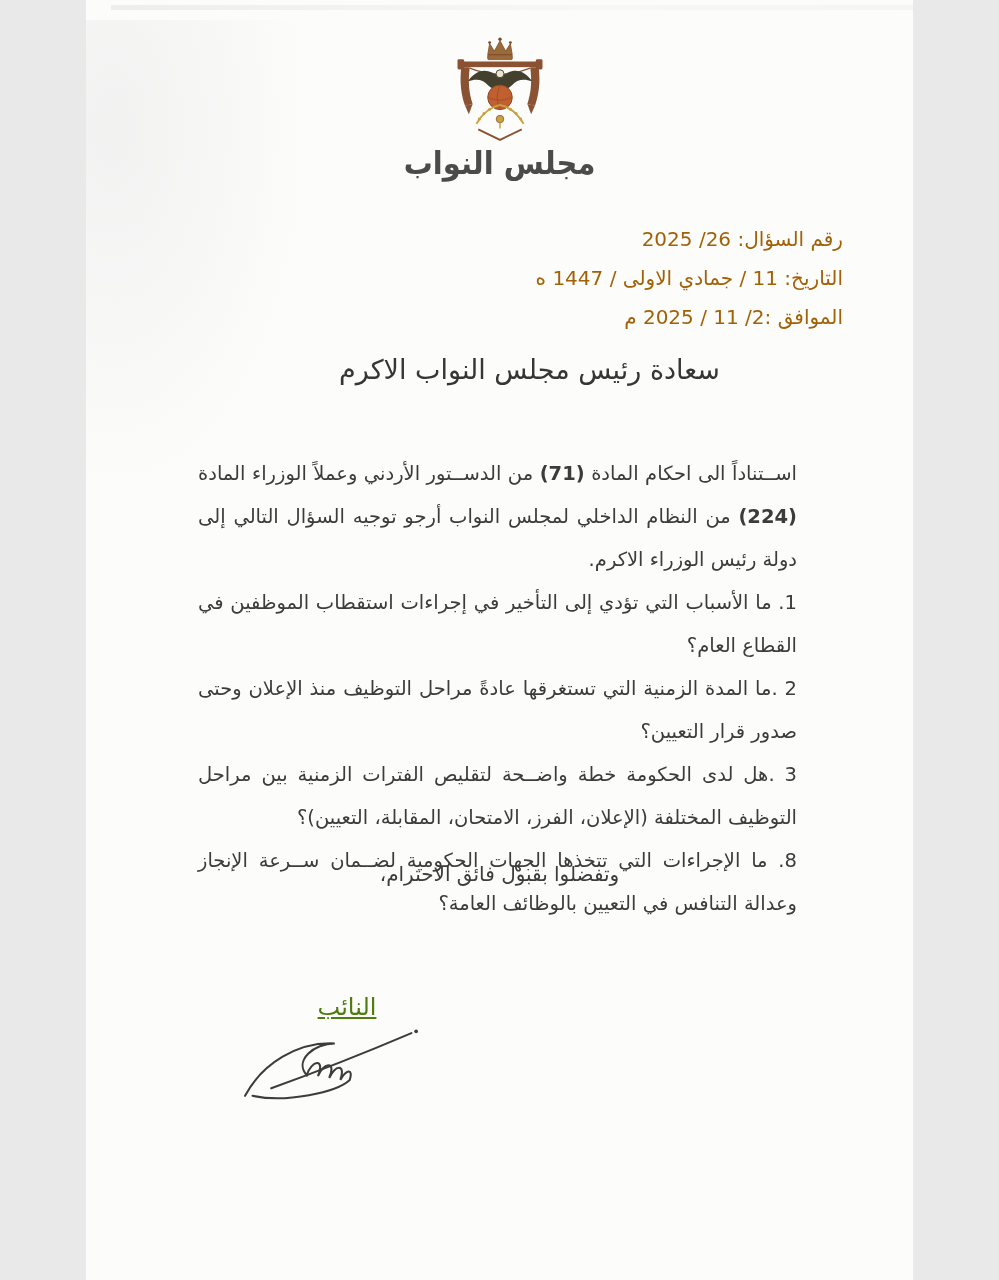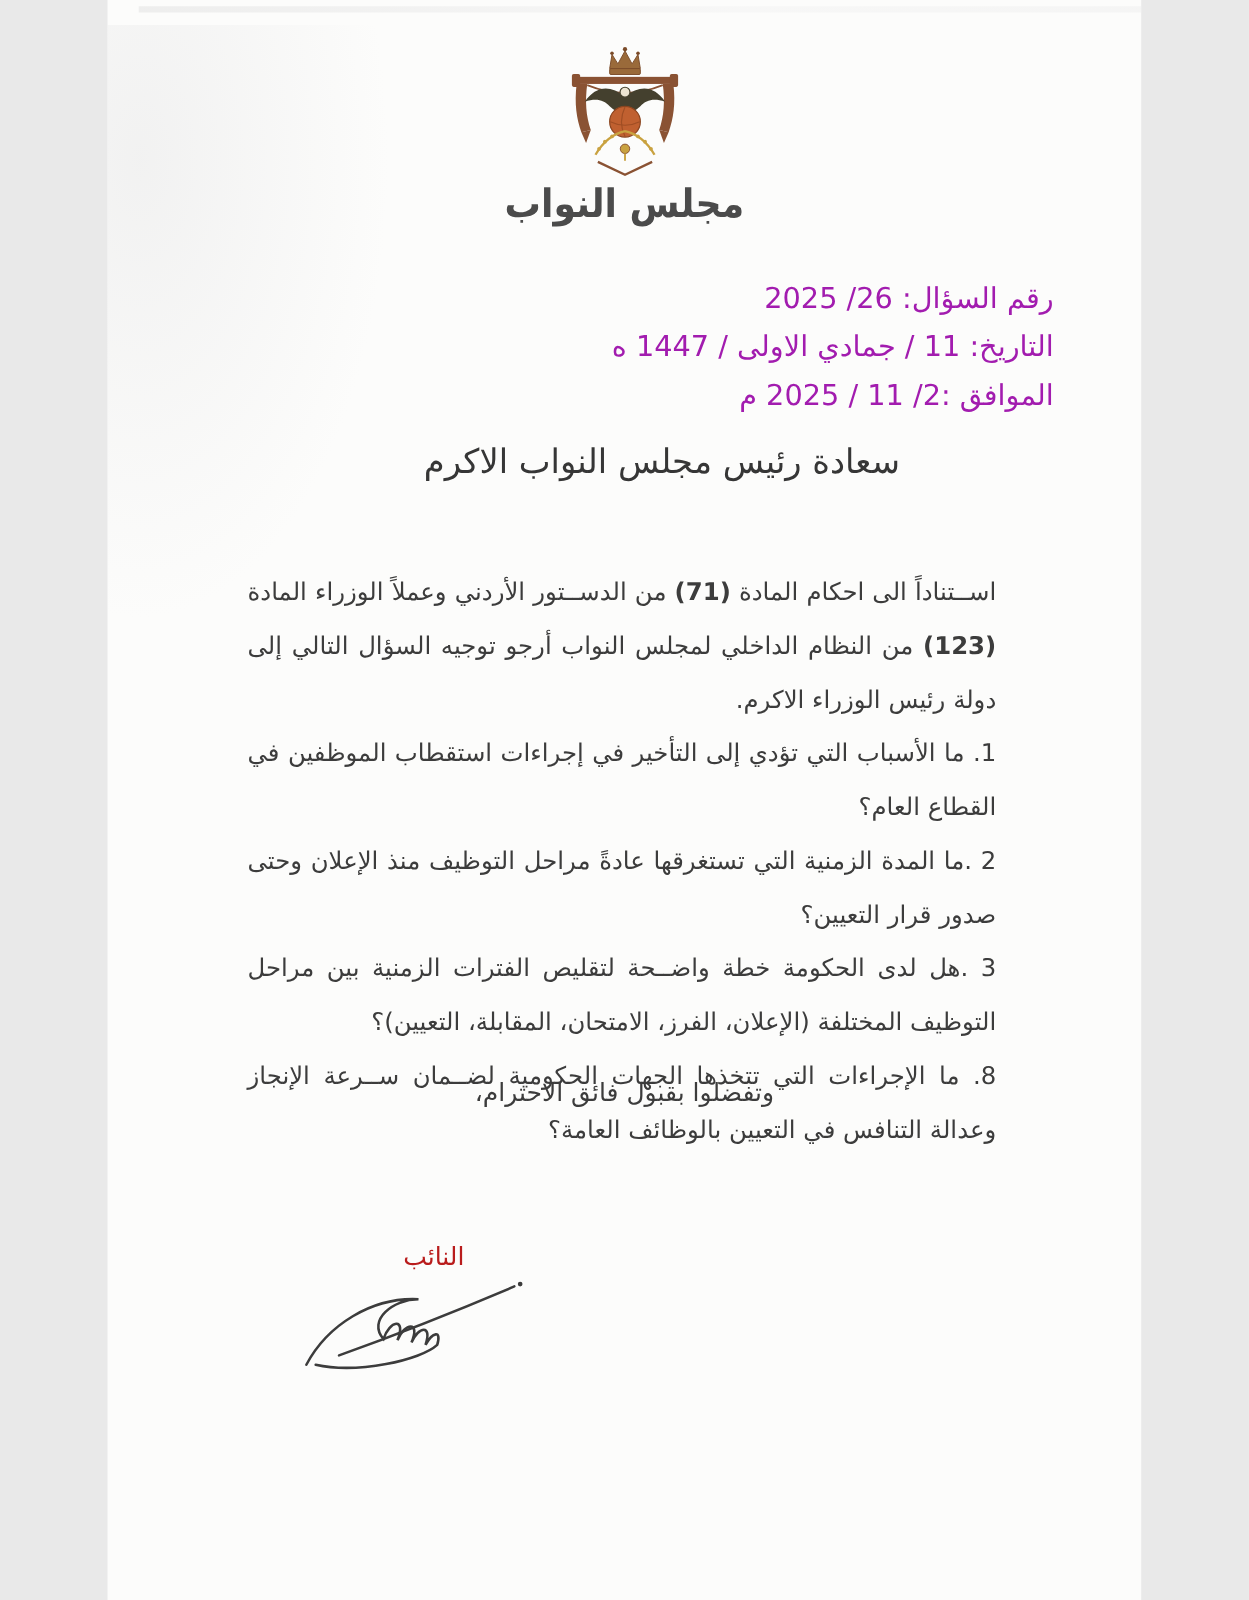--- a/index.html
+++ b/index.html
@@ -20,40 +20,40 @@
     background:radial-gradient(ellipse at 10% 20%, #ededed 0%, rgba(250,250,250,0) 60%);
     opacity:.7;}
   .emblem{position:absolute;top:36px;left:50%;transform:translateX(-50%);}
   .calligraphy{
     position:absolute;top:146px;left:0;right:0;text-align:center;
     font-size:29px;font-weight:bold;color:#4b4b4b;
     transform:scaleY(1.08);letter-spacing:-1px;
   }
   .header-block{
     position:absolute;top:220px;right:70px;text-align:right;
-    font-size:23px;line-height:39px;color:#a21caf;
+    font-size:20px;line-height:39px;color:#a16207;
   }
   .salutation{
     position:absolute;top:354px;left:64px;right:4px;text-align:center;
     font-size:27px;color:#363636;
   }
   .body-block{
     position:absolute;top:452px;right:116px;left:112px;
     font-size:19.5px;line-height:43px;color:#3c3c3c;
   }
   .body-block p{margin:0;text-align:justify;text-align-last:right;}
   .b{font-weight:bold;}
   .closing{
     position:absolute;top:862px;left:0;right:0;text-align:center;
     font-size:20px;color:#3c3c3c;
   }
   .sig-block{
     position:absolute;top:993px;left:100px;width:292px;text-align:center;
   }
-  .sig-title{font-size:20px;color:#b91c1c;margin:0 0 2px 30px;}
+  .sig-title{font-size:24px;color:#4d7c0f;margin:0 0 2px 30px;text-decoration:underline;}
   .sig-svg{display:block;margin:-2px auto 0 auto;}
   .sig-name{font-size:21.5px;color:#383838;margin-top:-14px;white-space:nowrap;}
 </style>
 </head>
 <body>
 
 <div class="sheet">
 
   <div class="scan-streak"></div>
   <div class="scan-blotch"></div>
@@ -103,21 +103,21 @@
 
   <div class="header-block">
     <div>رقم السؤال: 26/ 2025</div>
     <div>التاريخ: 11 / جمادي الاولى / 1447 ه</div>
     <div>الموافق :2/ 11 / 2025 م</div>
   </div>
 
   <div class="salutation">سعادة رئيس مجلس النواب الاكرم</div>
 
   <div class="body-block">
-    <p><span>اســتناداً الى احكام المادة </span><span class="b">(71)</span><span> من الدســتور الأردني وعملاً الوزراء المادة </span><span class="b">(123)</span><span> من النظام الداخلي لمجلس النواب أرجو توجيه السؤال التالي إلى دولة رئيس الوزراء الاكرم.</span></p>
+    <p><span>اســتناداً الى احكام المادة </span><span class="b">(71)</span><span> من الدســتور الأردني وعملاً الوزراء المادة </span><span class="b">(224)</span><span> من النظام الداخلي لمجلس النواب أرجو توجيه السؤال التالي إلى دولة رئيس الوزراء الاكرم.</span></p>
     <p>1. ما الأسباب التي تؤدي إلى التأخير في إجراءات استقطاب الموظفين في القطاع العام؟</p>
     <p>2 .ما المدة الزمنية التي تستغرقها عادةً مراحل التوظيف منذ الإعلان وحتى صدور قرار التعيين؟</p>
     <p>3 .هل لدى الحكومة خطة واضــحة لتقليص الفترات الزمنية بين مراحل التوظيف المختلفة (الإعلان، الفرز، الامتحان، المقابلة، التعيين)؟</p>
     <p>8. ما الإجراءات التي تتخذها الجهات الحكومية لضــمان ســرعة الإنجاز وعدالة التنافس في التعيين بالوظائف العامة؟</p>
   </div>
 
   <div class="closing">وتفضلوا بقبول فائق الاحترام،</div>
 
   <div class="sig-block">
     <div class="sig-title">النائب</div>

